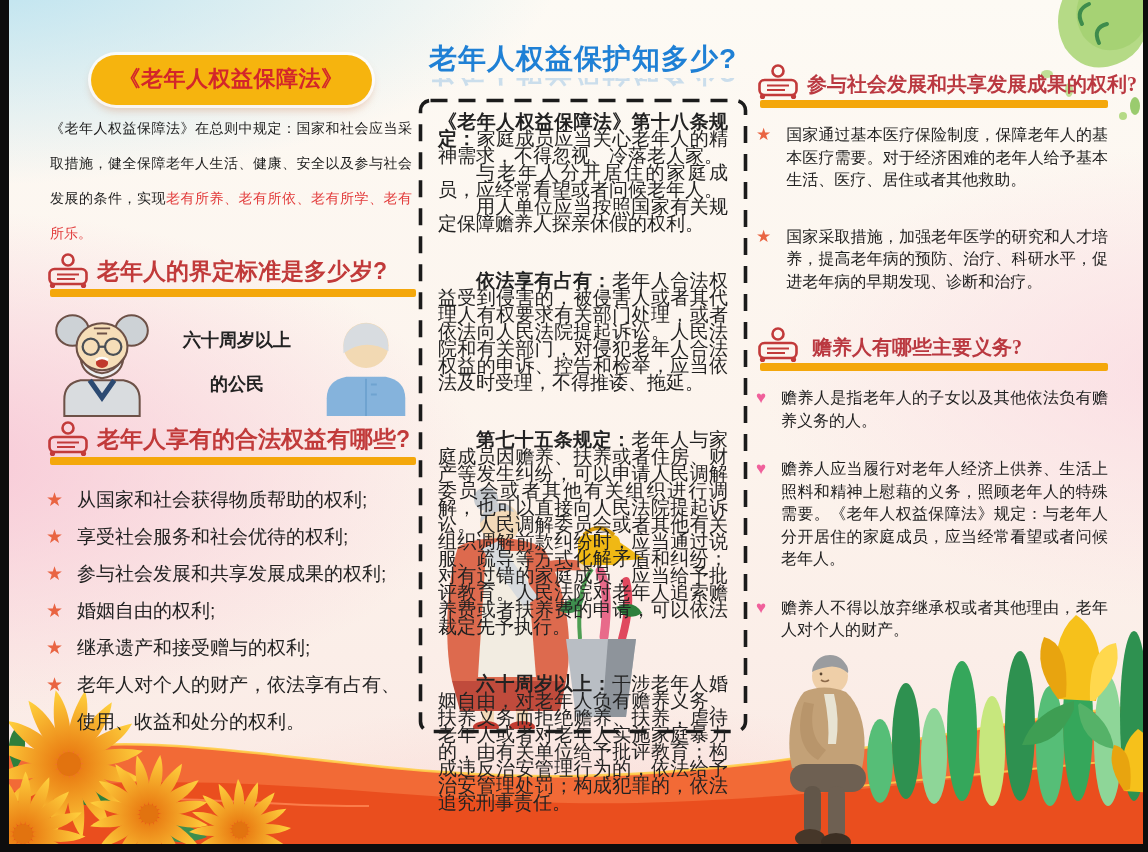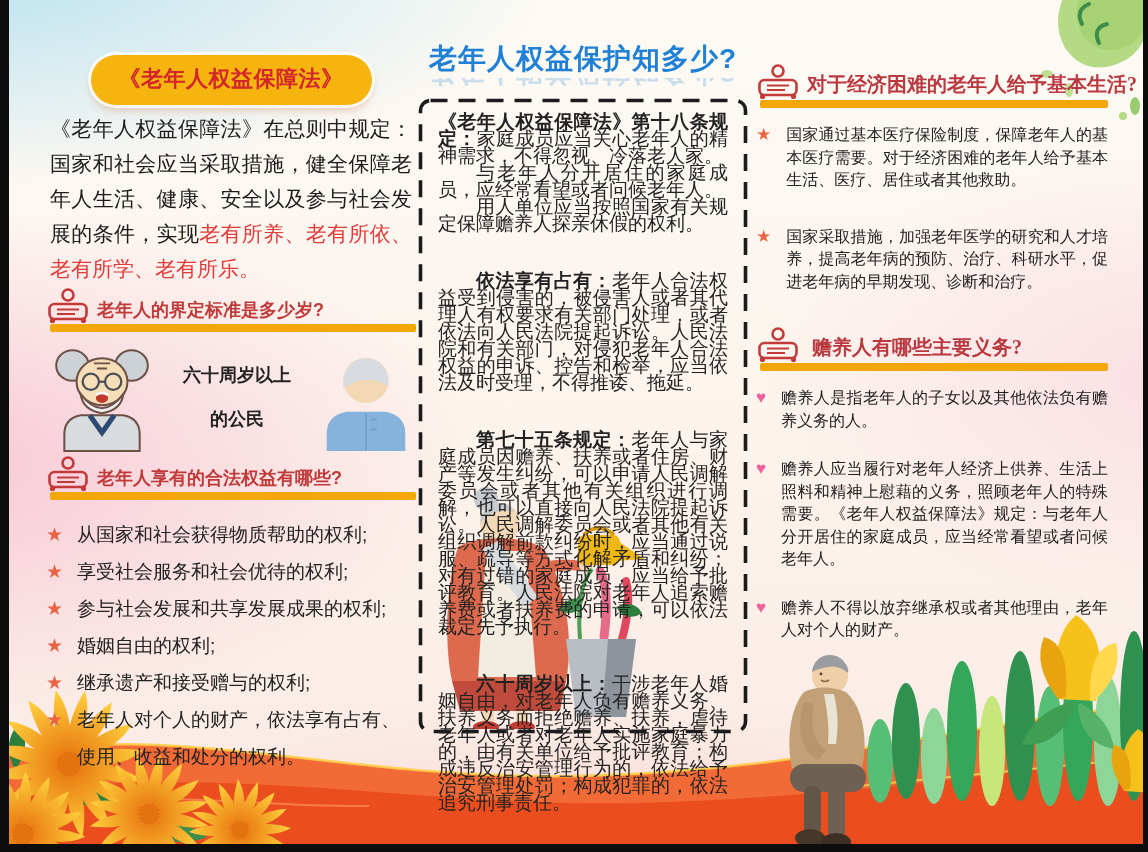--- a/index.html
+++ b/index.html
@@ -19,27 +19,27 @@
   .man-sit{left:765px;bottom:-4px;width:112px;height:202px;z-index:4;}
   .flowers-bl{left:-12px;bottom:-6px;width:335px;height:198px;z-index:4;}
   .col{position:absolute;z-index:6;}
   .col-left{left:37px;top:48px;width:370px;}
   .col-mid{left:409px;top:40px;width:330px;}
   .col-right{left:747px;top:62px;width:352px;}
   
   .badge{display:block;width:fit-content;margin:7px auto 0;background:#F6B40E;border-radius:30px;
     padding:9px 28px 11px;color:#D3262A;font-weight:bold;font-size:22px;letter-spacing:.5px;
     box-shadow:0 0 0 3px rgba(255,255,255,.8),0 5px 9px rgba(205,110,60,.35);}
-  .intro{margin:6px 4px 0;font-size:21px;line-height:35px;color:#1c1c1c;text-align:justify;}
+  .intro{margin:6px 4px 0;font-size:14px;line-height:35px;color:#1c1c1c;text-align:justify;}
   .intro .hl{color:#E23B3B;}
   
   .heading{position:relative;display:flex;align-items:flex-end;gap:7px;padding-bottom:7px;margin:2px 0 0;}
   .heading .bar{position:absolute;left:4px;right:0;bottom:0;height:8px;background:#F4A70B;border-radius:2px;z-index:0;}
   .heading .h-icon{position:relative;z-index:1;margin-bottom:-3px;}
-  .heading .txt{position:relative;z-index:1;color:#C13A3A;font-weight:bold;font-size:18px;padding-bottom:3px;white-space:nowrap;}
+  .heading .txt{position:relative;z-index:1;color:#C13A3A;font-weight:bold;font-size:23px;padding-bottom:3px;white-space:nowrap;}
   .col-right .heading .txt{font-family:"Liberation Serif","DejaVu Serif",serif;font-size:20px;color:#BA3840;}
   
   .age-row{display:flex;align-items:center;justify-content:space-between;margin-top:8px;height:114px;}
   .age-text{font-size:18px;font-weight:bold;color:#222;line-height:44px;text-align:center;}
   
   .blist{list-style:none;margin:16px 0 0;padding:0;}
   .blist li{display:flex;gap:14px;font-size:19px;line-height:37px;color:#222;align-items:flex-start;margin:0;}
   .blist .b{flex:0 0 auto;font-size:19px;line-height:37px;}
   .star-c{color:#E96442;}
   .heart-c{color:#F0609B;}
@@ -308,21 +308,21 @@
     <div class="heading">
       <span class="h-icon">
         <svg width="44" height="36" viewBox="0 0 44 36">
           <circle cx="22" cy="7" r="5.5" fill="none" stroke="#C23A3A" stroke-width="2.6"></circle>
           <rect x="3.5" y="16" width="37" height="15" rx="5" fill="none" stroke="#C23A3A" stroke-width="2.6"></rect>
           <path d="M11,21.5 H33 M11,26 H29" stroke="#C23A3A" stroke-width="2" fill="none"></path>
           <circle cx="6.5" cy="32.5" r="2.6" fill="#C23A3A"></circle>
               <circle cx="37.5" cy="32.5" r="2.6" fill="#C23A3A"></circle>
         </svg>
       </span>
-      <span class="txt">对于经济困难的老年人给予基本生活?</span>
+      <span class="txt">参与社会发展和共享发展成果的权利?</span>
       <span class="bar"></span>
     </div>
 
     <ul class="rlist">
       <li>
             <span class="b star-c">★</span>
             <span>国家通过基本医疗保险制度，保障老年人的基本医疗需要。对于经济困难的老年人给予基本生活、医疗、居住或者其他救助。</span>
           </li>
       <li>
             <span class="b star-c">★</span>

